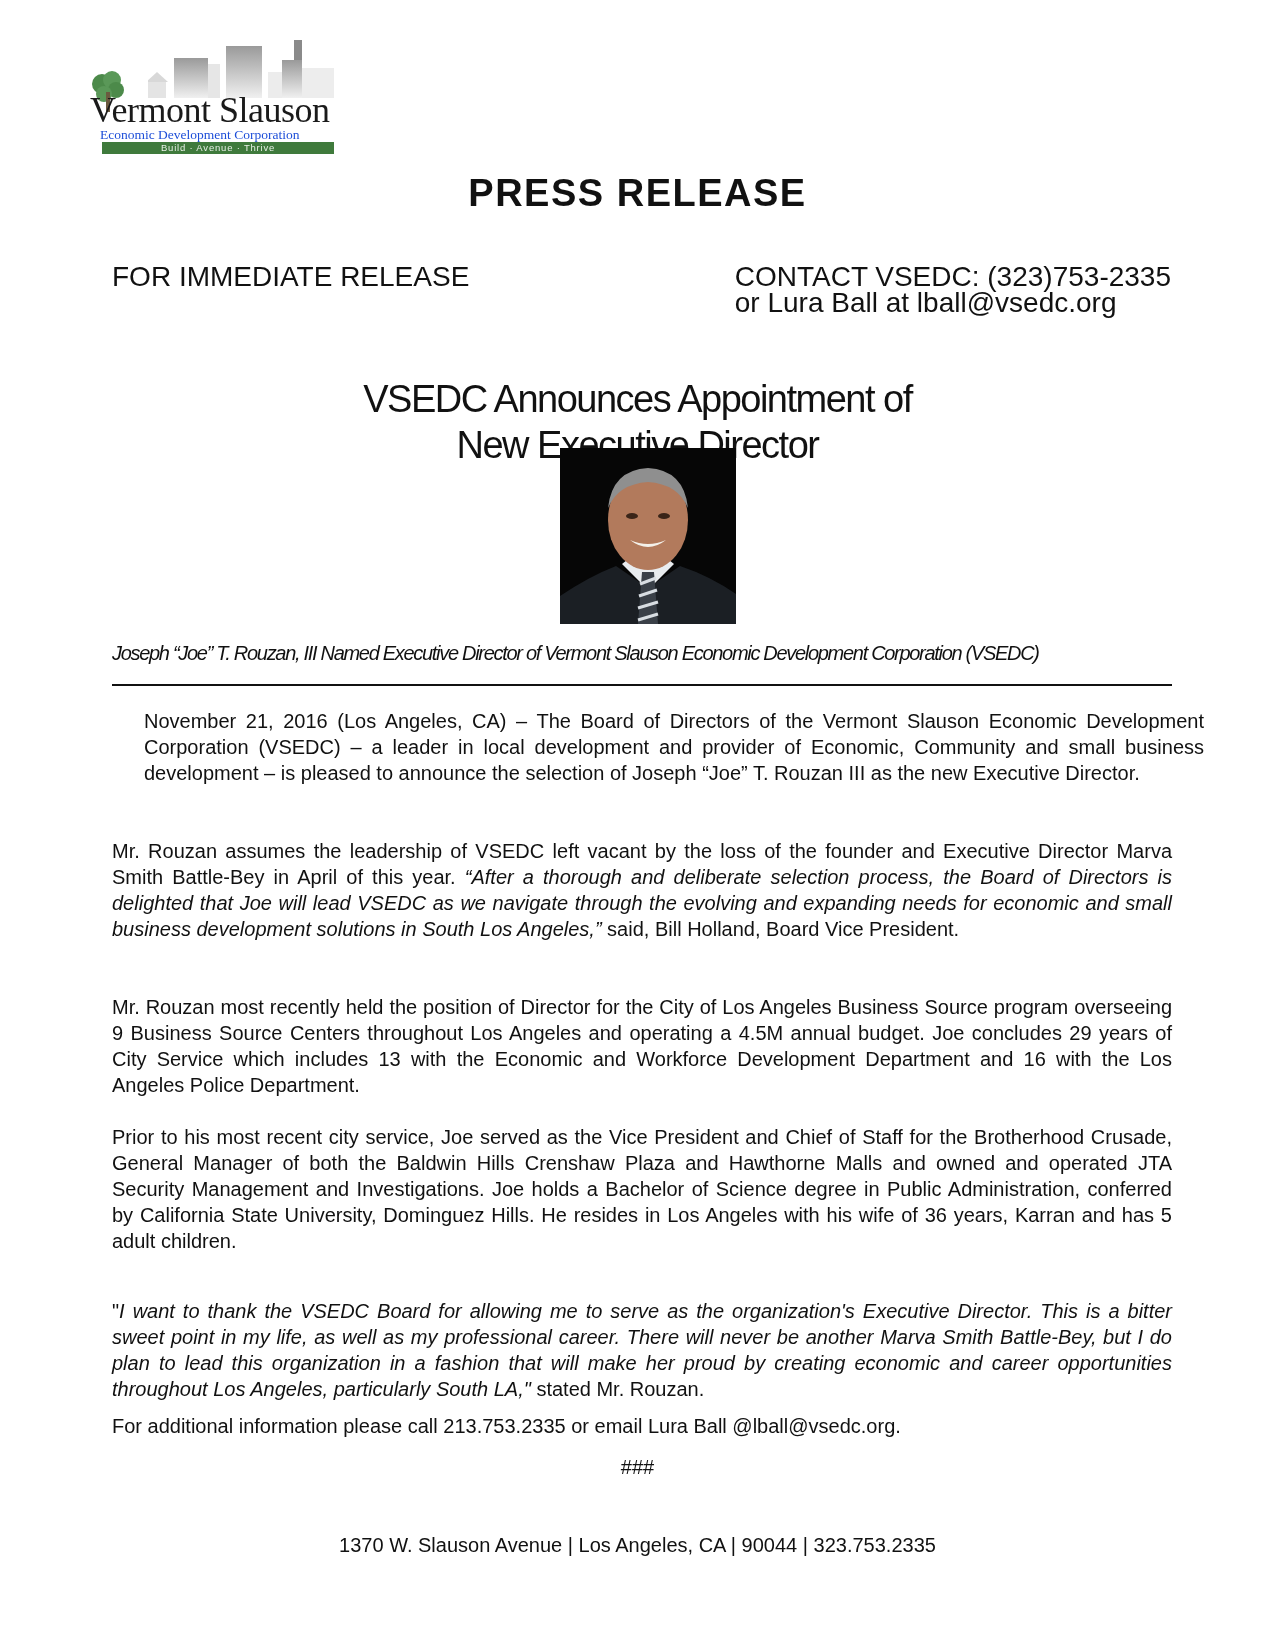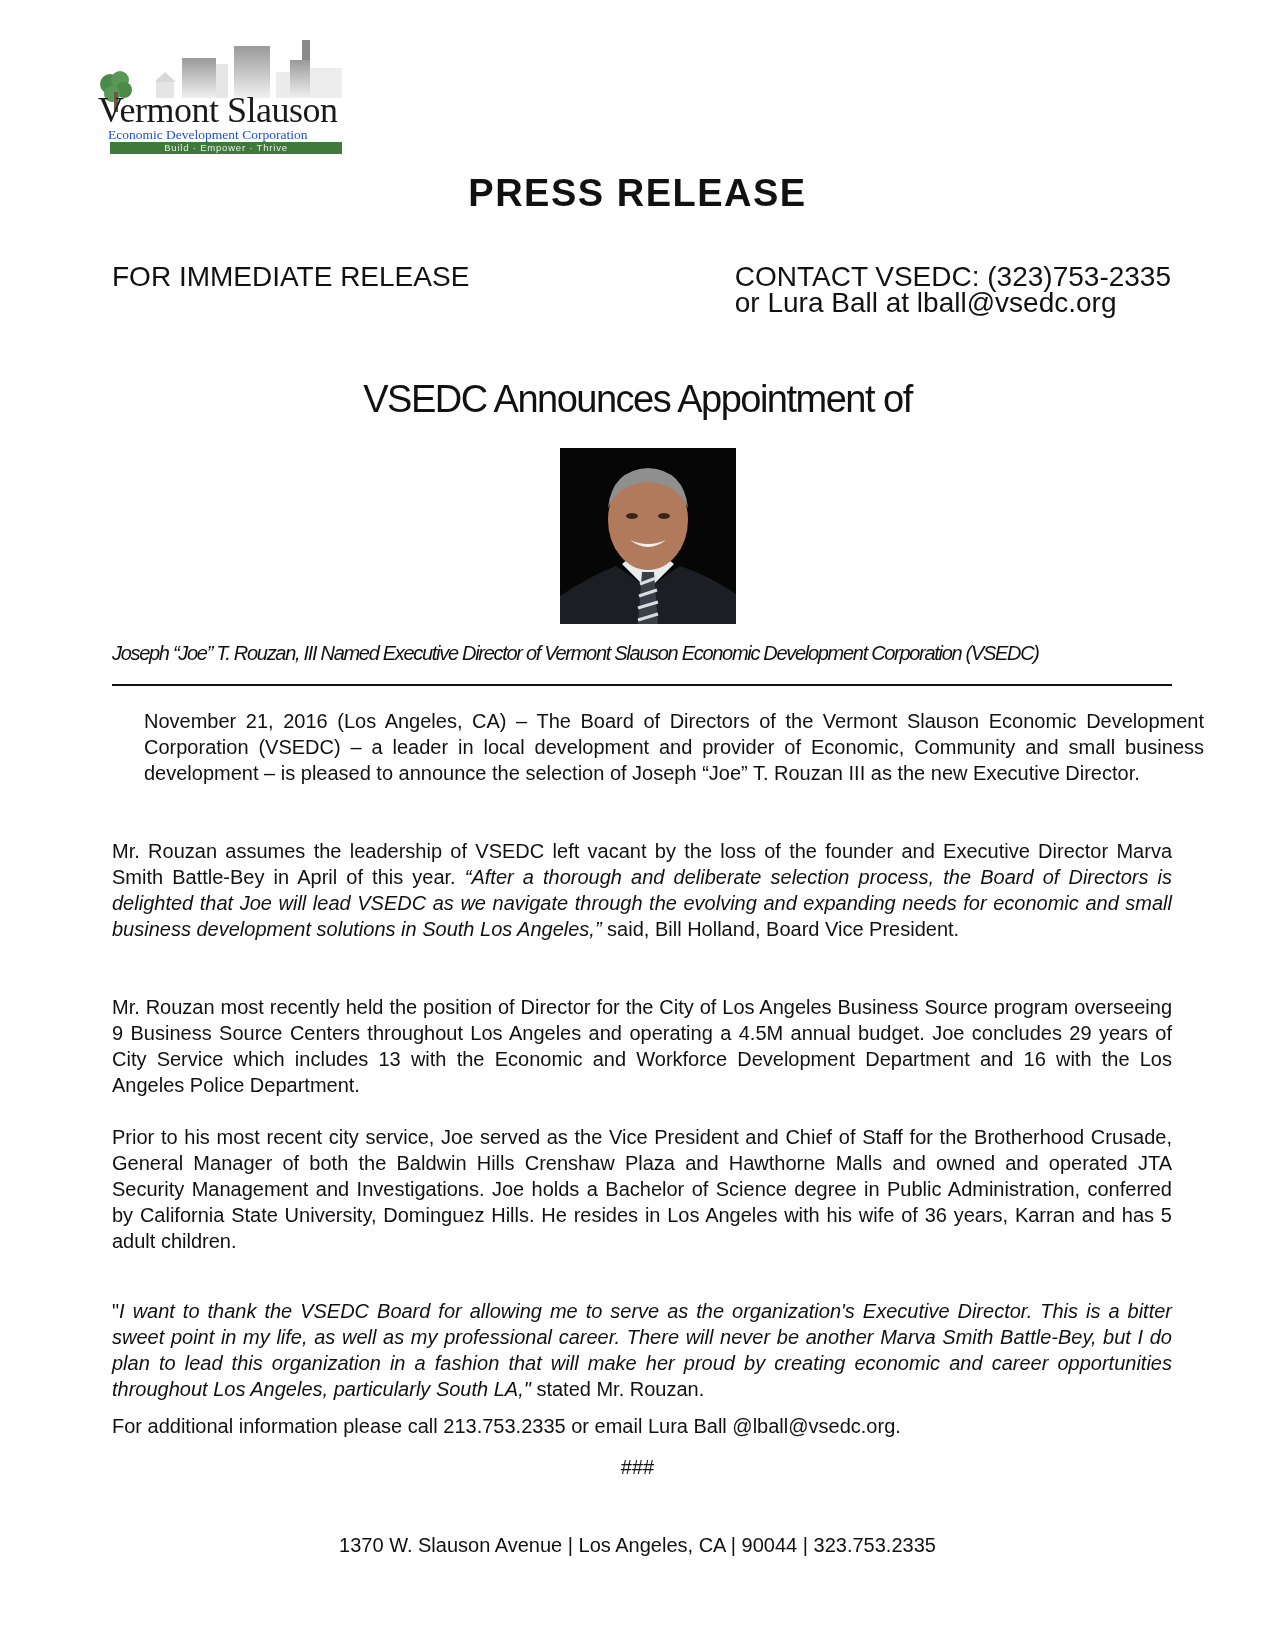--- a/index.html
+++ b/index.html
@@ -1,21 +1,21 @@
 <!DOCTYPE html>
 <html><head>
 <meta charset="utf-8">
 <style>
   html, body { margin: 0; padding: 0; background: #ffffff; }
   body { width: 1275px; height: 1650px; position: relative; overflow: hidden; color: #111111;
          font-family: "Liberation Sans", sans-serif; }
   .abs { position: absolute; }
 
   
-  #logo { left: 96px; top: 38px; width: 246px; height: 118px; }
+  #logo { left: 88px; top: 38px; width: 246px; height: 118px; }
   #logo .skyline { position: absolute; left: 60px; top: 0; width: 186px; height: 60px; }
   #logo .tree { position: absolute; left: 2px; top: 32px; width: 36px; height: 44px; }
   #logo .name { position: absolute; left: 2px; top: 52px; width: 246px; font-family: "Liberation Serif", serif;
                 font-size: 36px; letter-spacing: -0.5px; color: #1a1a1a; line-height: 40px; white-space: nowrap; }
   #logo .sub { position: absolute; left: 12px; top: 90px; width: 236px; font-family: "Liberation Serif", serif;
                font-size: 13.5px; color: #1d4ed8; white-space: nowrap; line-height: 14px; }
   #logo .tag { position: absolute; left: 14px; top: 104px; width: 232px; height: 12px; background: #3f7a3c;
                color: #e8f0e6; font-size: 9.5px; text-align: center; line-height: 12px; letter-spacing: 0.8px; }
 
   #press-title { left: 0; width: 1275px; top: 172px; text-align: center; font-size: 38px; font-weight: bold;
@@ -69,33 +69,34 @@
   </svg>
   <svg class="tree" viewBox="0 0 36 44">
     <circle cx="12" cy="14" r="10" fill="#4c8a4a"></circle>
     <circle cx="22" cy="10" r="9" fill="#5a9858"></circle>
     <circle cx="26" cy="20" r="8" fill="#4c8a4a"></circle>
     <circle cx="14" cy="24" r="8" fill="#5a9858"></circle>
     <rect x="16" y="22" width="4" height="20" fill="#6b5a3f"></rect>
   </svg>
   <div class="name">Vermont Slauson</div>
   <div class="sub">Economic Development Corporation</div>
-  <div class="tag">Build · Empower · Thrive</div>
+  <div class="tag">Build · Avenue · Thrive</div>
 </div>
 
 <div id="press-title" class="abs">PRESS RELEASE</div>
 
 <div id="release-label" class="abs meta">FOR IMMEDIATE RELEASE</div>
 <div id="contact" class="abs meta">
   <div>CONTACT VSEDC: (323)753-2335</div>
   <div>or Lura Ball at lball@vsedc.org</div>
 </div>
 
 <div id="headline" class="abs">
   <div>VSEDC Announces Appointment of</div>
+  <div>New Executive Director</div>
 </div>
 
 <div id="photo" class="abs">
   <svg width="176" height="176" viewBox="0 0 176 176">
     <rect width="176" height="176" fill="#060606"></rect>
     <path d="M0 176 L0 148 Q30 128 56 118 L88 140 L120 118 Q150 128 176 146 L176 176 Z" fill="#1b1f24"></path>
     <path d="M62 116 L88 142 L114 116 L104 108 L88 118 L72 108 Z" fill="#e9ecef"></path>
     <path d="M82 124 L94 124 L98 176 L78 176 Z" fill="#3a4048"></path>
     <path d="M80 136 L96 130 M79 148 L97 142 M78 160 L98 154 M78 172 L98 166" stroke="#d8dde2" stroke-width="3"></path>
     <ellipse cx="88" cy="72" rx="40" ry="50" fill="#b27a5c"></ellipse>

